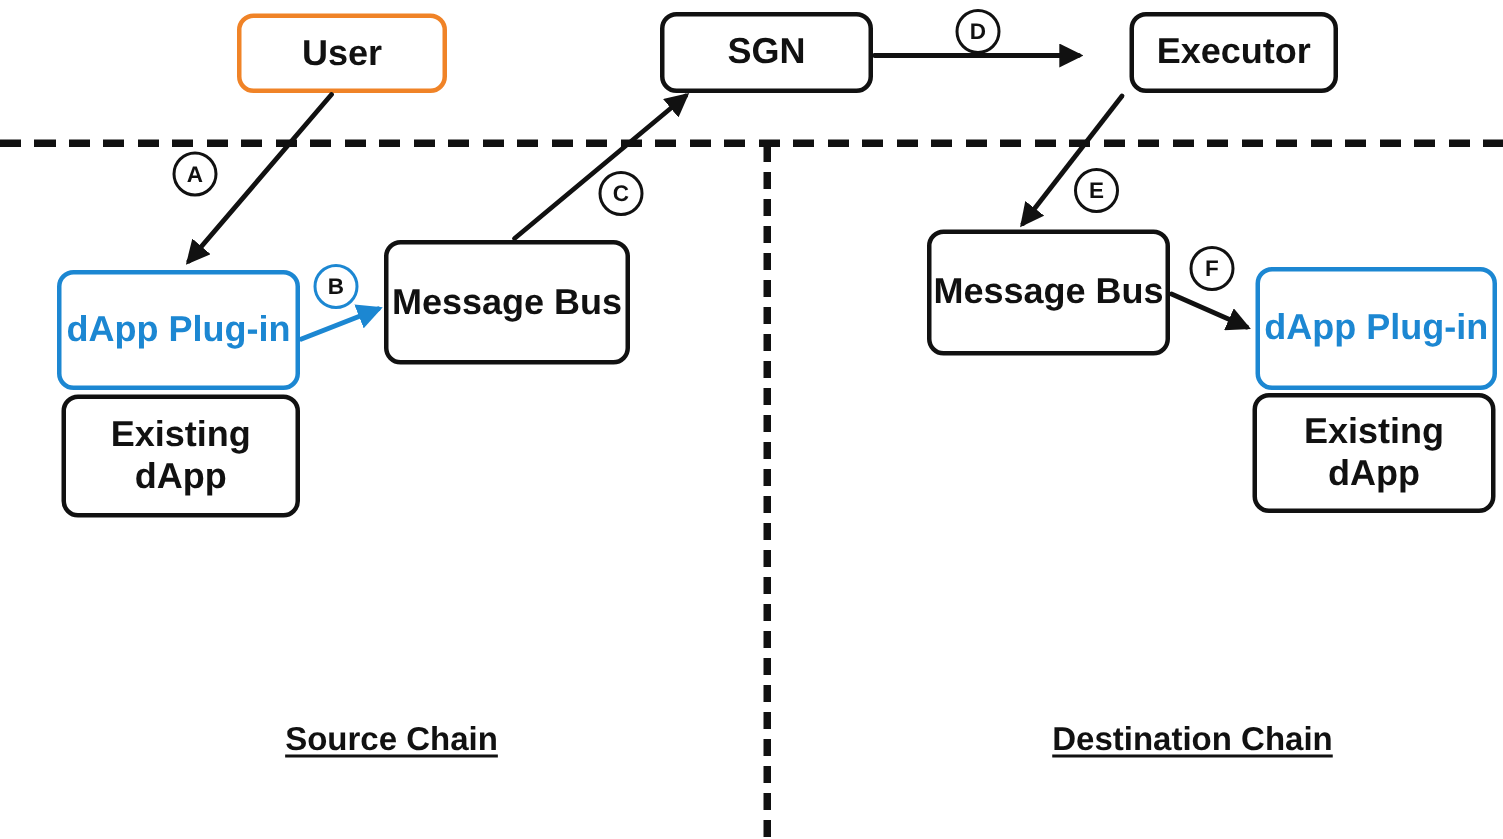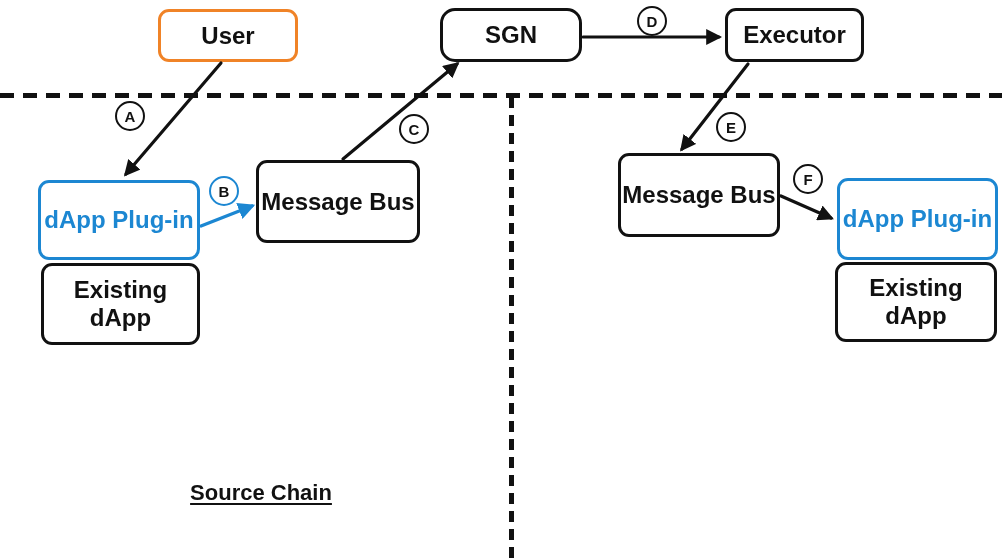--- a/index.html
+++ b/index.html
@@ -62,35 +62,36 @@
     </defs>
     <line x1="221" y1="63" x2="126" y2="174" class="arrow" marker-end="url(#mBlack)"></line>
     <line x1="201" y1="226" x2="252" y2="206" class="arrow blue-stroke" marker-end="url(#mBlue)"></line>
     <line x1="343" y1="159" x2="457" y2="64" class="arrow" marker-end="url(#mBlack)"></line>
     <line x1="583" y1="37" x2="719" y2="37" class="arrow" marker-end="url(#mBlack)"></line>
     <line x1="748" y1="64" x2="682" y2="149" class="arrow" marker-end="url(#mBlack)"></line>
     <line x1="781" y1="196" x2="831" y2="218" class="arrow" marker-end="url(#mBlack)"></line>
   </svg>
 
   <div class="box orange" style="left:158px;top:9px;width:140px;height:53px;">User</div>
-  <div class="box" style="left:440px;top:8px;width:142px;height:54px;border-radius:15px;">SGN</div>
-  <div class="box" style="left:725px;top:8px;width:139px;height:54px;">Executor</div>
+  <div class="box" style="left:440px;top:8px;width:142px;height:54px;">SGN</div>
+  <div class="box" style="left:753px;top:8px;width:139px;height:54px;">Executor</div>
 
   <div class="box blue" style="left:38px;top:180px;width:162px;height:80px;">dApp Plug-in</div>
   <div class="box" style="left:41px;top:263px;width:159px;height:82px;">Existing
 dApp</div>
   <div class="box" style="left:256px;top:160px;width:164px;height:83px;">Message Bus</div>
 
   <div class="box" style="left:618px;top:153px;width:162px;height:84px;">Message Bus</div>
   <div class="box blue" style="left:837px;top:178px;width:161px;height:82px;">dApp Plug-in</div>
   <div class="box" style="left:835px;top:262px;width:162px;height:80px;">Existing
 dApp</div>
 
   <div class="circle" style="left:115px;top:101px;">A</div>
   <div class="circle blue-border" style="left:209px;top:176px;">B</div>
   <div class="circle" style="left:399px;top:114px;">C</div>
   <div class="circle" style="left:637px;top:6px;">D</div>
   <div class="circle" style="left:716px;top:112px;">E</div>
   <div class="circle" style="left:793px;top:164px;">F</div>
 
   <div class="region" style="left:151px;">Source Chain</div>
+  <div class="region" style="left:685px;">Destination Chain</div>
 
 </div>
 
 </body></html>

